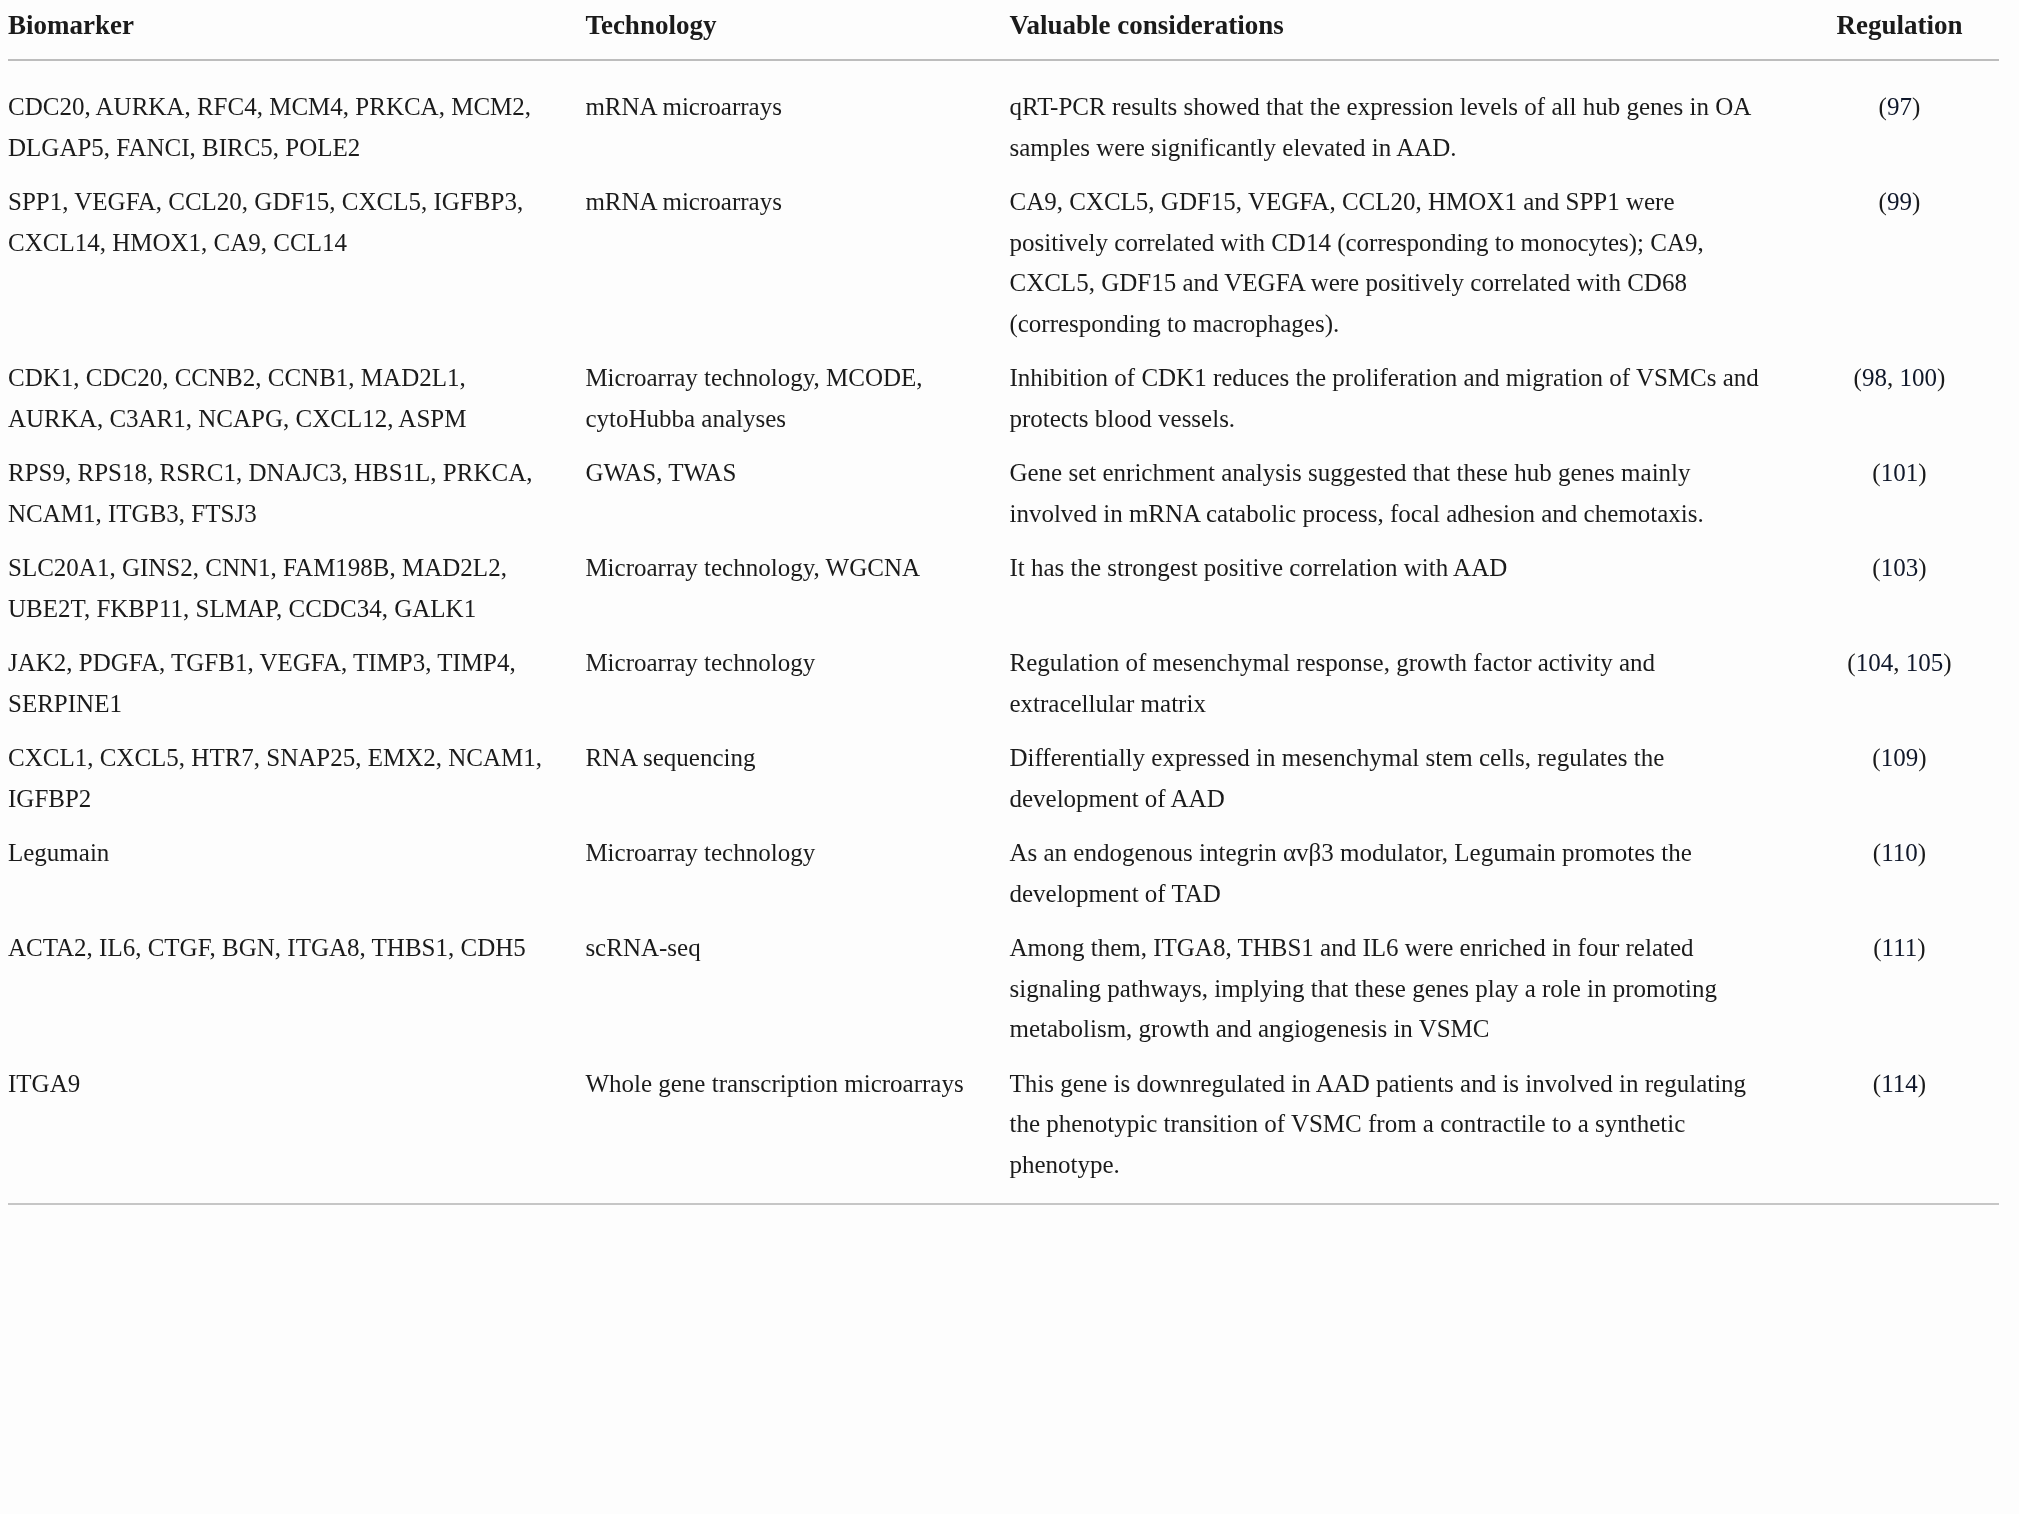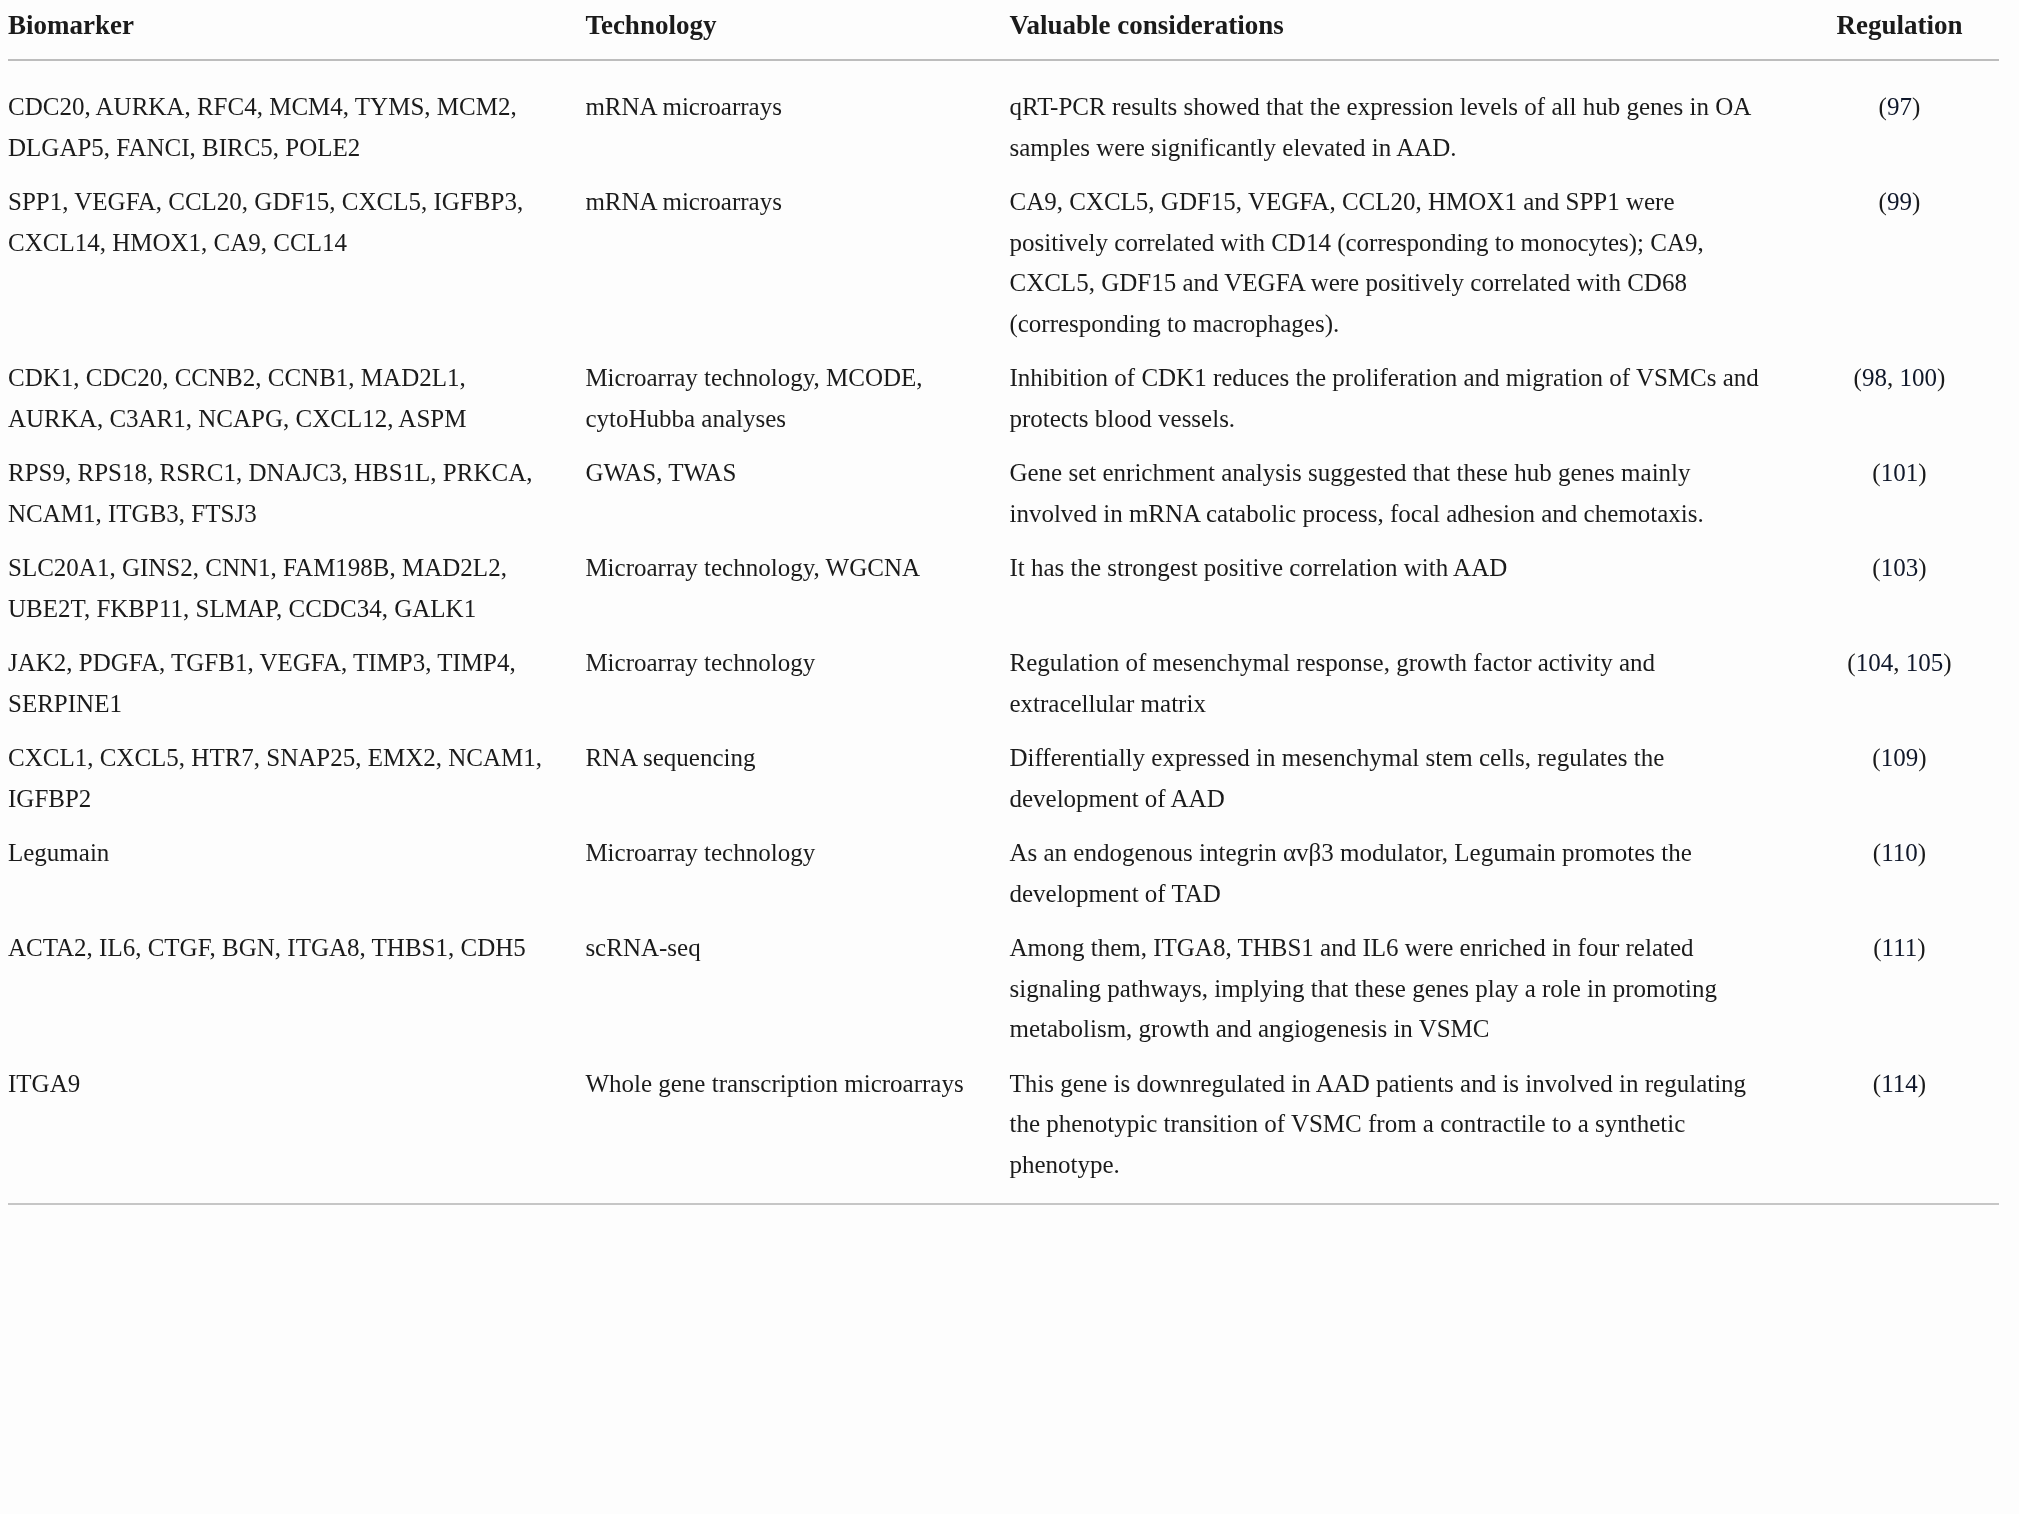--- a/index.html
+++ b/index.html
@@ -70,21 +70,21 @@
     <thead>
       <tr>
         <th class="col-biomarker">Biomarker</th>
         <th class="col-technology">Technology</th>
         <th class="col-considerations">Valuable considerations</th>
         <th class="col-references">Regulation</th>
       </tr>
     </thead>
     <tbody id="table-body">
   <tr>
-    <td class="col-biomarker">CDC20, AURKA, RFC4, MCM4, TYMS, MCM2, DLGAP5, FANCI, BIRC5, POLE2</td>
+    <td class="col-biomarker">CDC20, AURKA, RFC4, MCM4, PRKCA, MCM2, DLGAP5, FANCI, BIRC5, POLE2</td>
     <td class="col-technology">mRNA microarrays</td>
     <td class="col-considerations">qRT-PCR results showed that the expression levels of all hub genes in OA samples were significantly elevated in AAD.</td>
     <td class="col-references"><span>(<span class="ref-num">97</span>)</span></td>
   </tr>
 
   <tr>
     <td class="col-biomarker">SPP1, VEGFA, CCL20, GDF15, CXCL5, IGFBP3, CXCL14, HMOX1, CA9, CCL14</td>
     <td class="col-technology">mRNA microarrays</td>
     <td class="col-considerations">CA9, CXCL5, GDF15, VEGFA, CCL20, HMOX1 and SPP1 were positively correlated with CD14 (corresponding to monocytes); CA9, CXCL5, GDF15 and VEGFA were positively correlated with CD68 (corresponding to macrophages).</td>
     <td class="col-references"><span>(<span class="ref-num">99</span>)</span></td>

